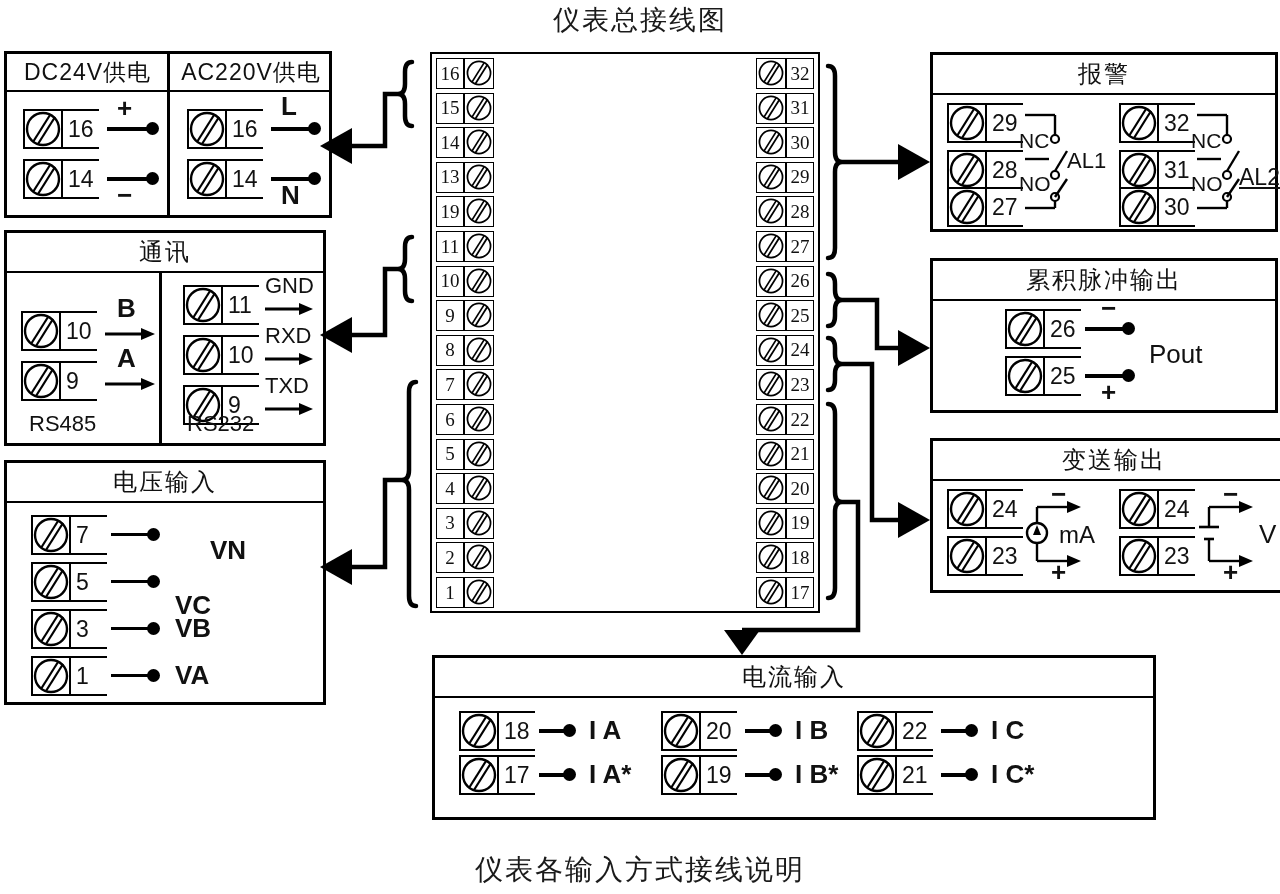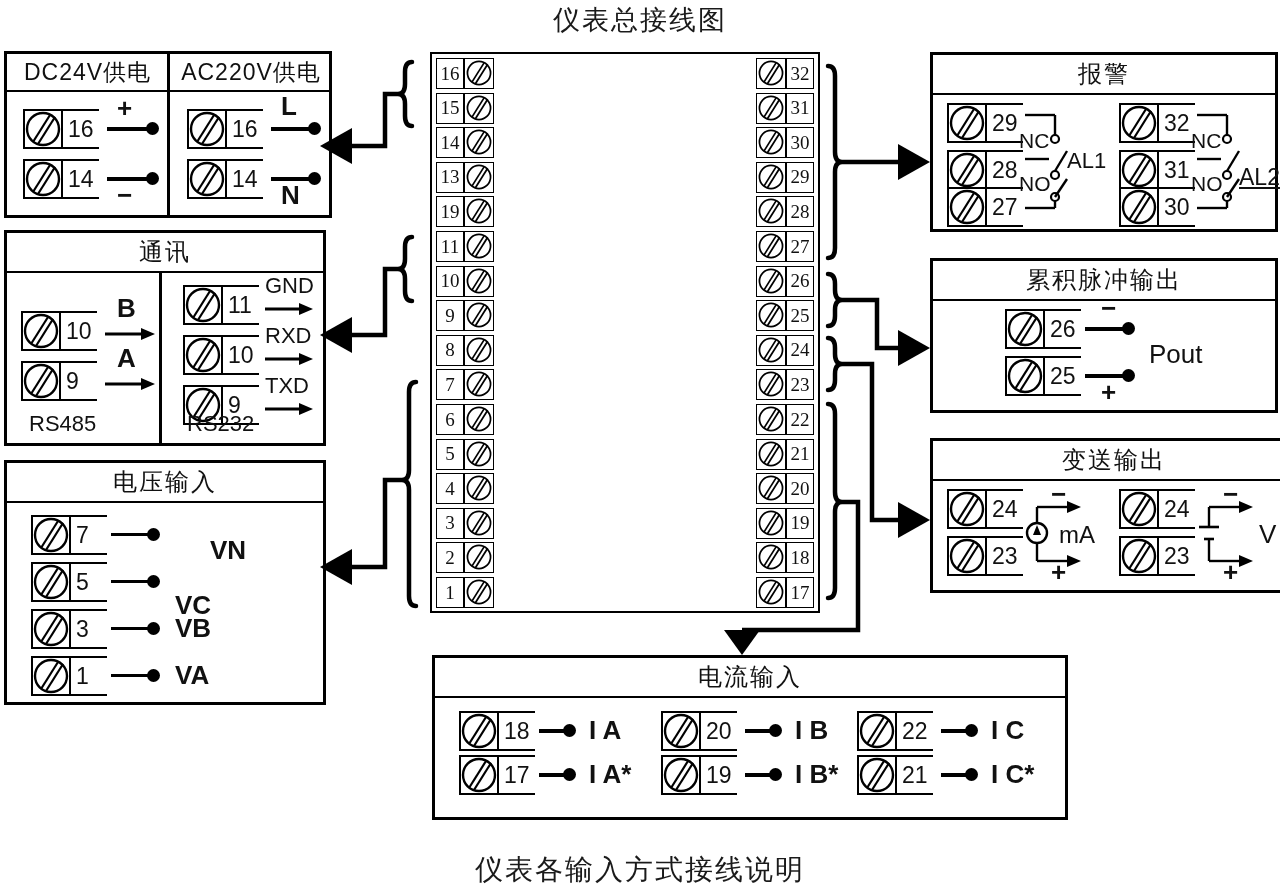--- a/index.html
+++ b/index.html
@@ -889,21 +889,21 @@
       <polygon points="42,8 56,14 42,20" fill="#000"></polygon>
       <line x1="12" y1="46" x2="12" y2="68" stroke="#000" stroke-width="2.4"></line>
       <line x1="12" y1="68" x2="42" y2="68" stroke="#000" stroke-width="2.4"></line>
       <polygon points="42,62 56,68 42,74" fill="#000"></polygon>
     </svg>
     <span class="lbl sign" style="left:290px;top:40px;">−</span>
     <span class="lbl sign" style="left:290px;top:118px;">+</span>
     <span class="lbl" style="left:326px;top:80px;font-size:26px;">V</span>
   </div>
 
-  <div class="panel" style="left:432px;top:655px;width:636px;height:165px;">
+  <div class="panel" style="left:432px;top:655px;width:724px;height:165px;">
     <div class="panel-head">
       <span>电流输入</span>
     </div>
 
     <div class="tcell" style="left:24px;top:53px;">
       <div class="sbox">
         <svg class="ov" width="36" height="36" viewBox="0 0 36 36">
             <circle cx="18" cy="18" r="16" fill="#fff" stroke="#000" stroke-width="2.4"></circle>
             <line x1="8" y1="31" x2="25" y2="4" stroke="#000" stroke-width="2.2"></line>
             <line x1="13" y1="33" x2="30" y2="6" stroke="#000" stroke-width="2.2"></line>

